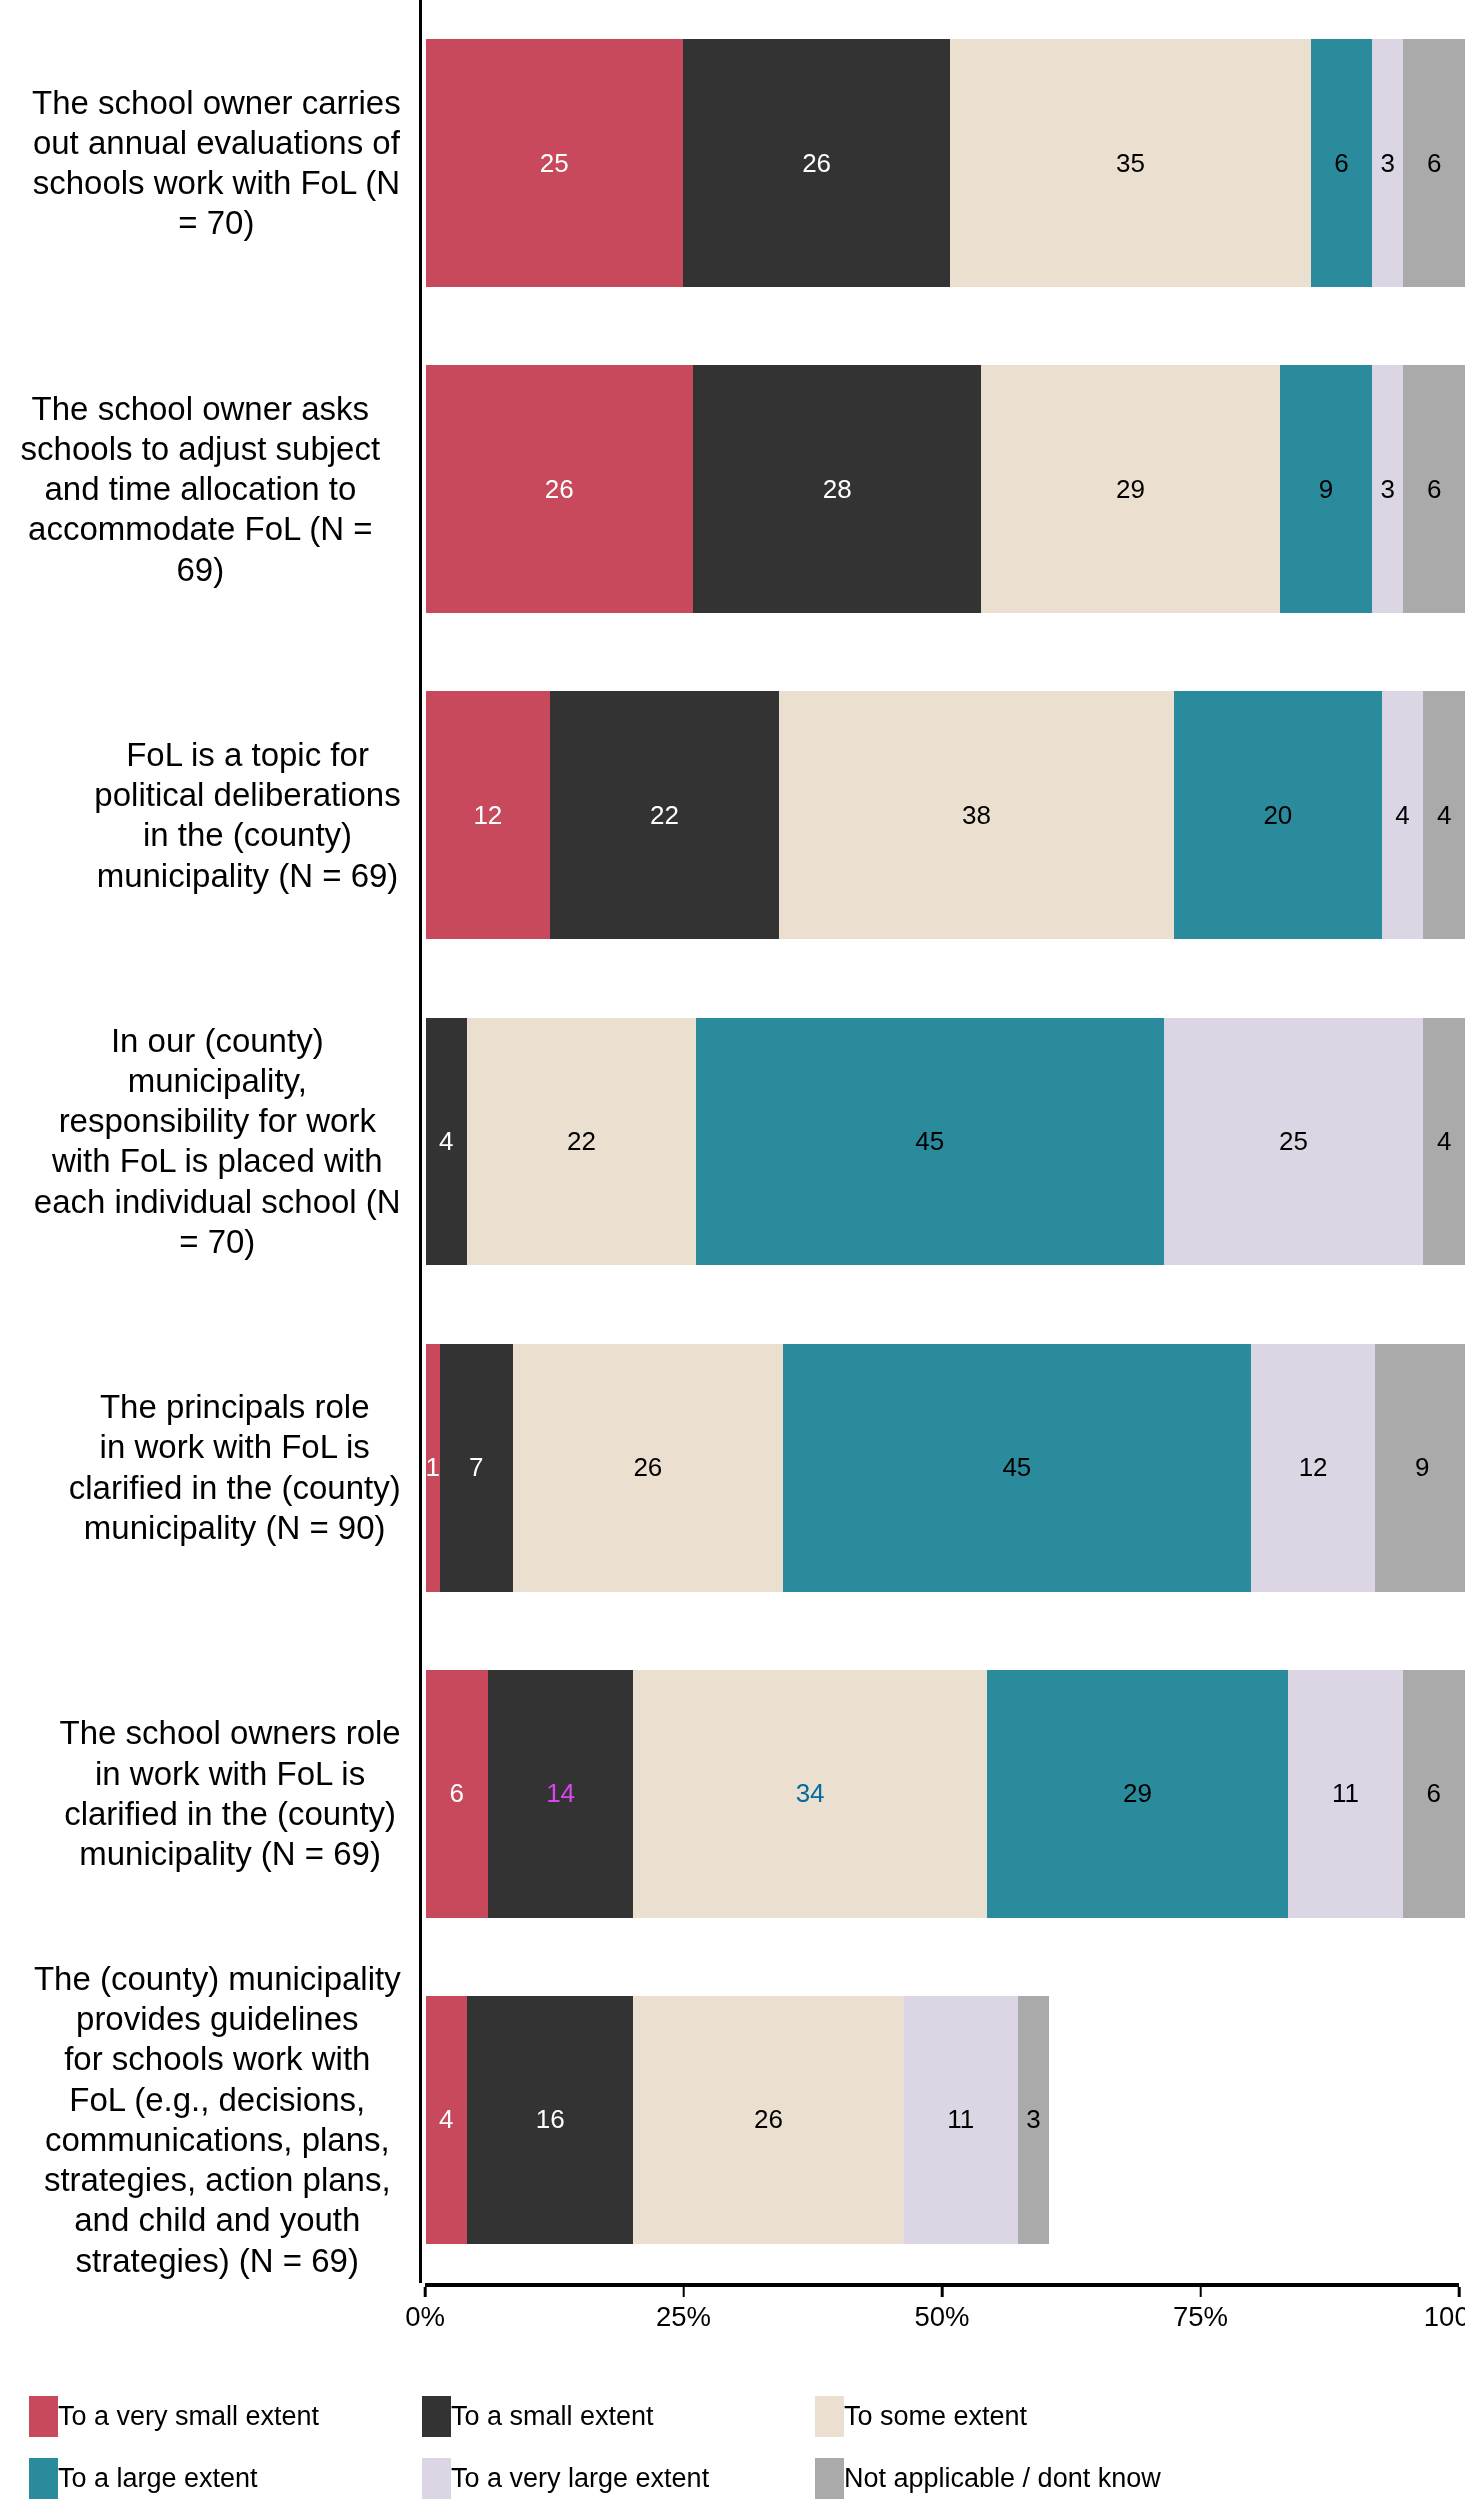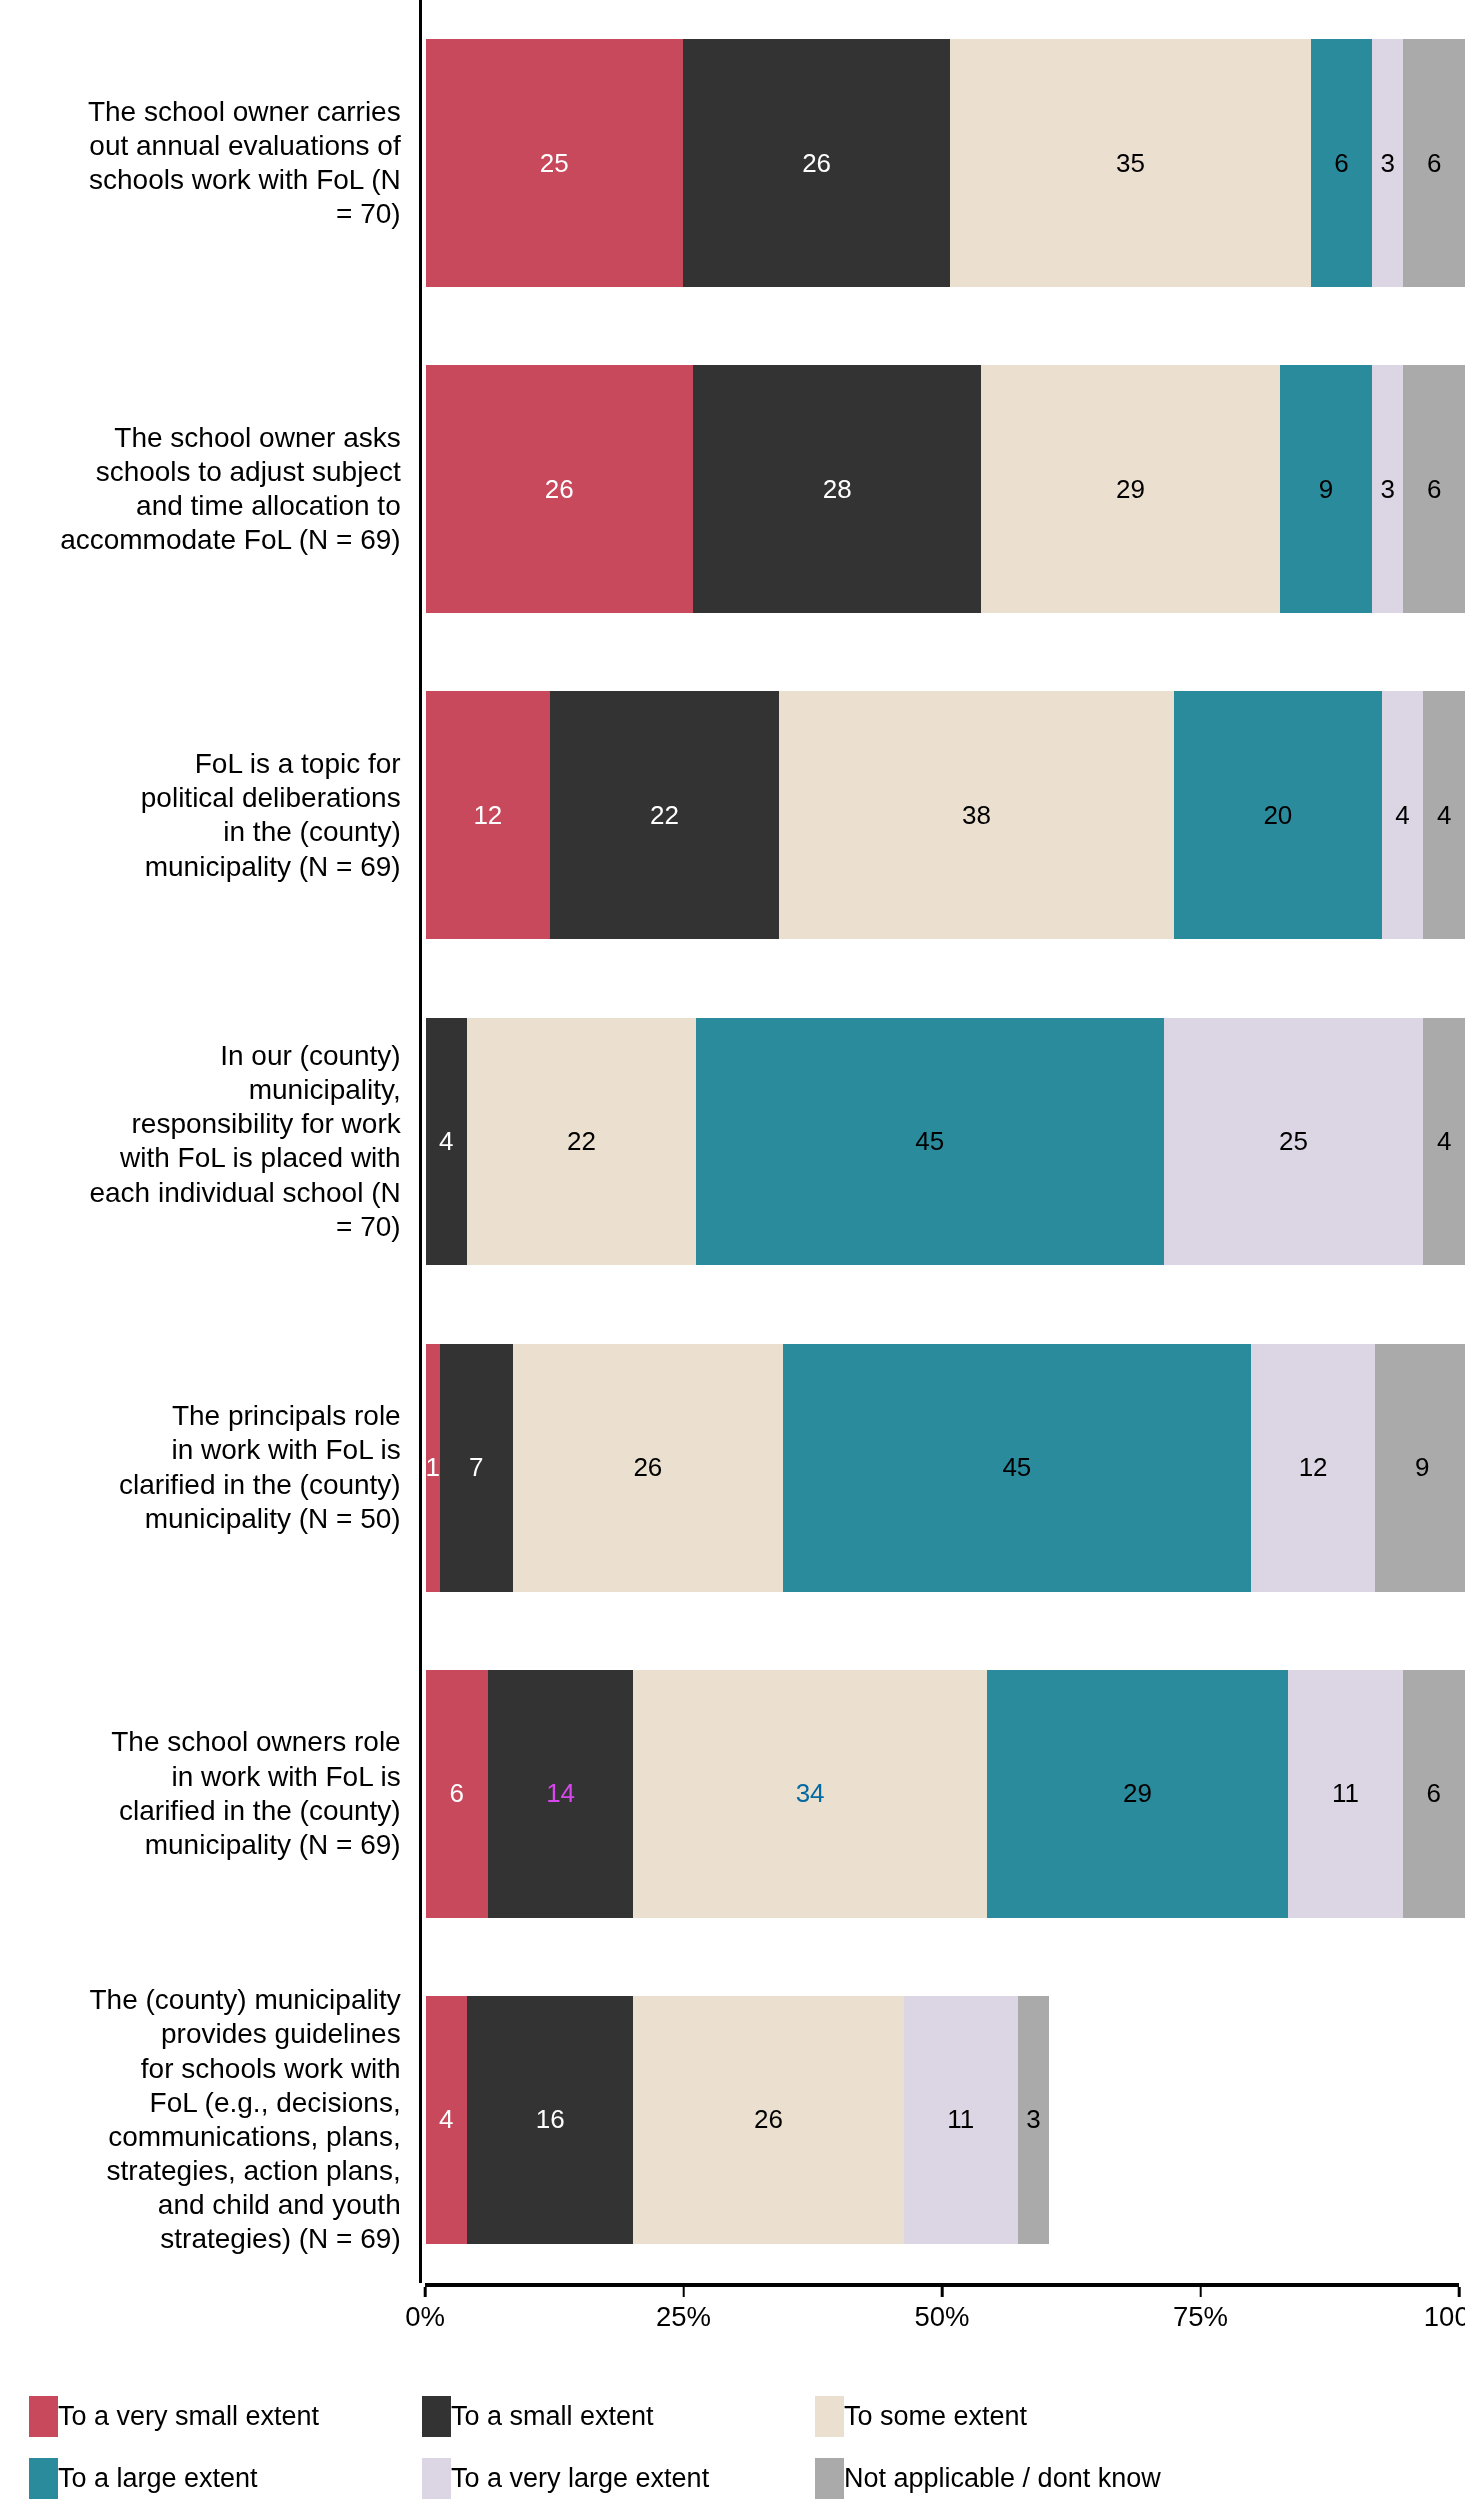--- a/index.html
+++ b/index.html
@@ -35,23 +35,23 @@
     align-items: stretch;
     flex: 1 1 0;
     min-height: 0;
   }
   .cat-label {
     width: 419px;
     flex: 0 0 419px;
     display: flex;
     align-items: center;
     justify-content: flex-end;
-    text-align: right;
+    text-align: center;
     padding-right: 18.3px;
-    font-size: 28px;
+    font-size: 33px;
     line-height: 1.22;
     color: #000000;
     white-space: pre-line;
   }
   .bar-area {
     flex: 1 1 auto;
     position: relative;
     display: flex;
     align-items: center;
     padding-left: 6.5px;
@@ -212,21 +212,21 @@
               <div class="seg dark-text" style="flex: 0 0 45%; background: rgb(42, 139, 157); color: rgb(0, 0, 0);">45</div>
               <div class="seg dark-text" style="flex: 0 0 25%; background: rgb(220, 213, 227); color: rgb(0, 0, 0);">25</div>
               <div class="seg dark-text" style="flex: 0 0 4%; background: rgb(170, 170, 170); color: rgb(0, 0, 0);">4</div>
             </div>
           </div>
         </div>
         <div class="row">
           <div class="cat-label">The principals role
 in work with FoL is
 clarified in the (county)
-municipality (N = 50)</div>
+municipality (N = 90)</div>
           <div class="bar-area">
             <div class="axis-line-v"></div>
             <div class="bar">
               <div class="seg light-text" style="flex: 0 0 1%; background: rgb(200, 72, 92); color: rgb(255, 255, 255);">1</div>
               <div class="seg light-text" style="flex: 0 0 7%; background: rgb(51, 51, 51); color: rgb(255, 255, 255);">7</div>
               <div class="seg dark-text" style="flex: 0 0 26%; background: rgb(235, 224, 208); color: rgb(0, 0, 0);">26</div>
               <div class="seg dark-text" style="flex: 0 0 45%; background: rgb(42, 139, 157); color: rgb(0, 0, 0);">45</div>
               <div class="seg dark-text" style="flex: 0 0 12%; background: rgb(220, 213, 227); color: rgb(0, 0, 0);">12</div>
               <div class="seg dark-text" style="flex: 0 0 9%; background: rgb(170, 170, 170); color: rgb(0, 0, 0);">9</div>
             </div>

